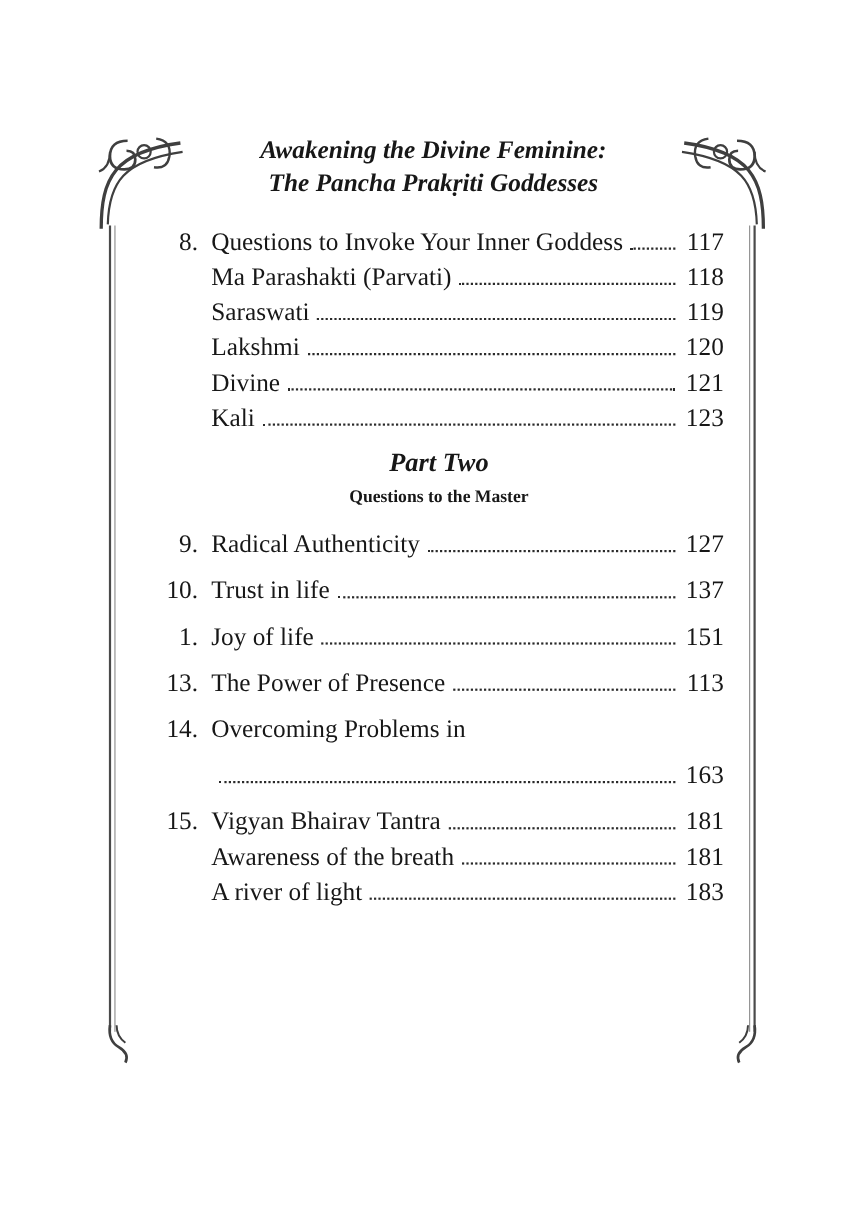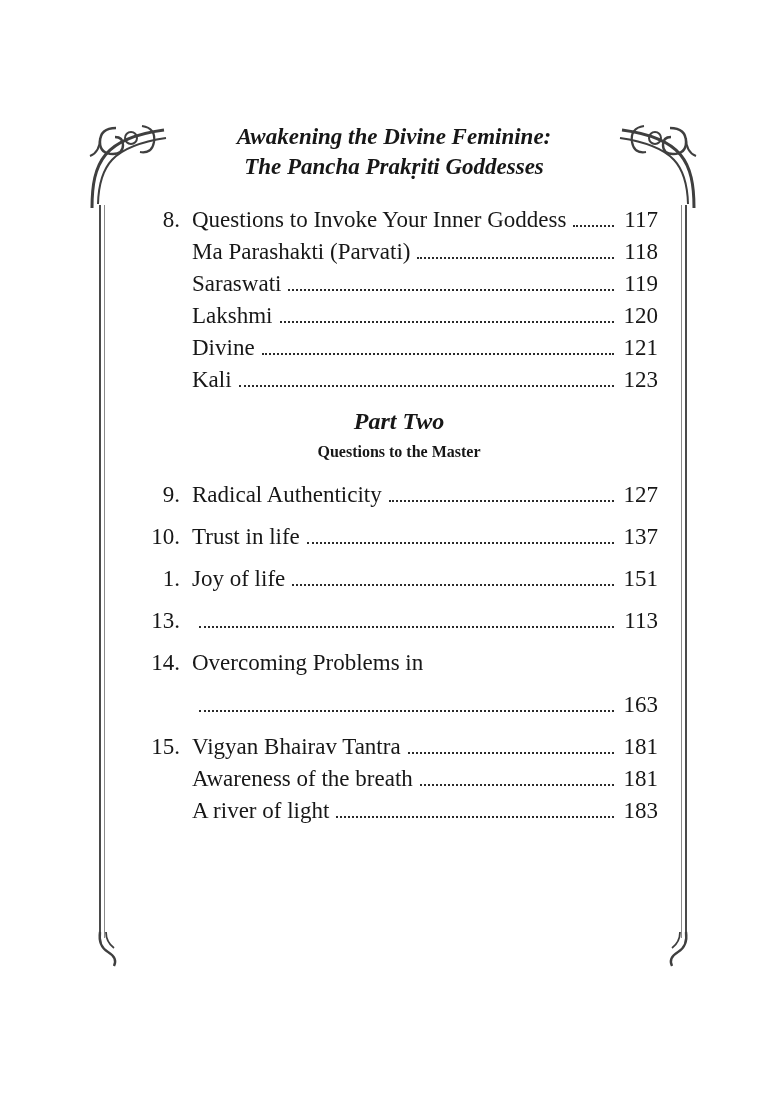--- a/index.html
+++ b/index.html
@@ -163,20 +163,21 @@
         <span class="pg">137</span>
       </div>
       <div class="toc-row wide">
         <span class="num">1.</span>
         <span class="title">Joy of life</span>
         <span class="leader"></span>
         <span class="pg">151</span>
       </div>
       <div class="toc-row wide">
         <span class="num">13.</span>
+        <span class="title">The Power of Presence</span>
         <span class="leader"></span>
         <span class="pg">113</span>
       </div>
       <div class="toc-row wide">
         <span class="num">14.</span>
         <span class="title">Overcoming Problems in</span>
       </div>
       <div class="toc-row wide">
         <span class="num"></span>
         <span class="leader"></span>

